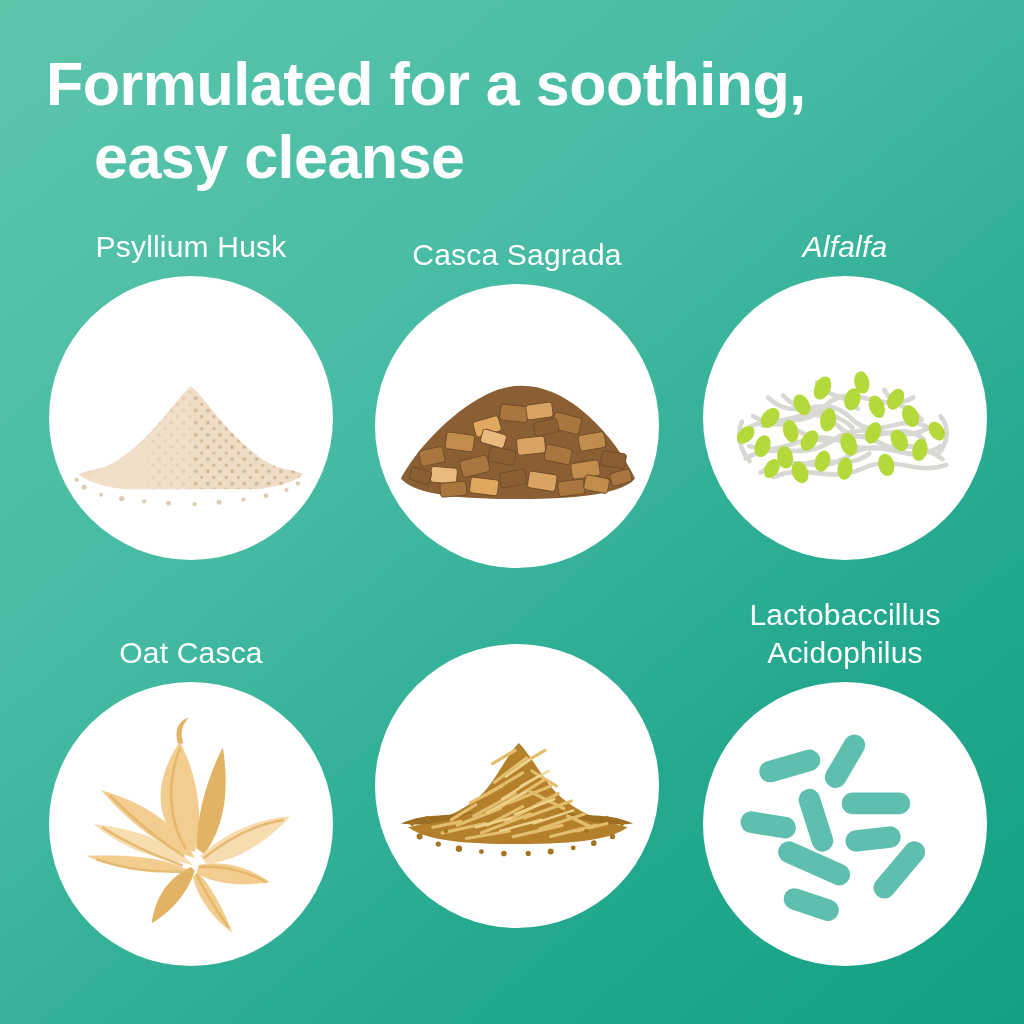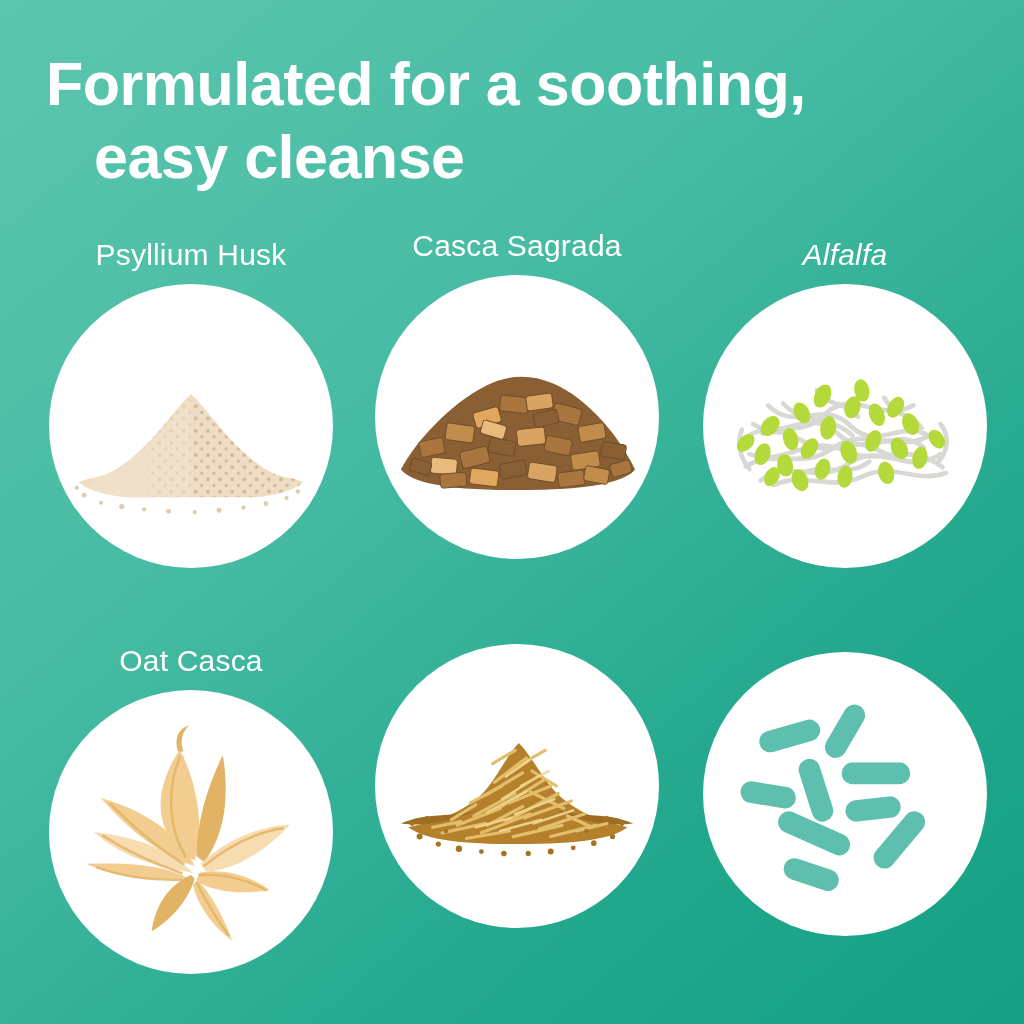--- a/index.html
+++ b/index.html
@@ -15,35 +15,35 @@
     color:#ffffff;font-weight:800;font-size:61px;line-height:73px;
     letter-spacing:-0.5px;
   }
   .headline .l2{display:block;margin-left:48px;}
 
   .grid{position:absolute;left:0;top:0;width:1024px;height:1024px;}
 
   .cell{position:absolute;width:330px;}
   .cell .label{
     color:#ffffff;font-size:30px;line-height:38px;font-weight:400;
-    text-align:center;width:100%;letter-spacing:.2px;margin-top:8px;
+    text-align:center;width:100%;letter-spacing:.2px;
   }
   .circle-wrap{position:relative;width:284px;height:284px;margin:10px auto 0;}
   .circle{
     position:absolute;inset:0;border-radius:50%;
     background:#ffffff;
     border:9px solid rgba(255,255,255,.45);
     box-sizing:border-box;
     overflow:hidden;
   }
   .circle svg{position:absolute;left:0;top:0;width:100%;height:100%;display:block;}
 
   
   #cell-0{left:26px;top:228px;}
-  #cell-1{left:352px;top:219px;}
+  #cell-1{left:352px;top:236px;}
   #cell-2{left:680px;top:228px;font-style:italic;}
   #cell-3{left:26px;top:634px;}
   #cell-4{left:352px;top:634px;}
   #cell-5{left:680px;top:596px;}
   #cell-5 .circle-wrap{margin-top:10px;}
 </style>
 </head>
 <body>
 
 <div class="stage">
@@ -284,21 +284,22 @@
               <circle cx="46" cy="176" r="2.2"></circle>
                 <circle cx="238" cy="176" r="2.2"></circle>
             </g>
           </svg>
         </div>
       </div>
     </div>
 
     <div class="cell" id="cell-5">
       <div class="label">
-        <br>
+        <span>Lactobaccillus</span><br>
+        <span>Acidophilus</span>
       </div>
       <div class="circle-wrap">
         <div class="circle">
           <svg viewBox="0 0 284 284">
             <g stroke="#5fbfae" stroke-width="23" stroke-linecap="round" fill="none">
               <path d="M62,86 L104,74"></path>
               <path d="M132,92 L152,58"></path>
               <path d="M104,116 L118,160"></path>
               <path d="M150,120 L200,120"></path>
               <path d="M42,140 L78,146"></path>

